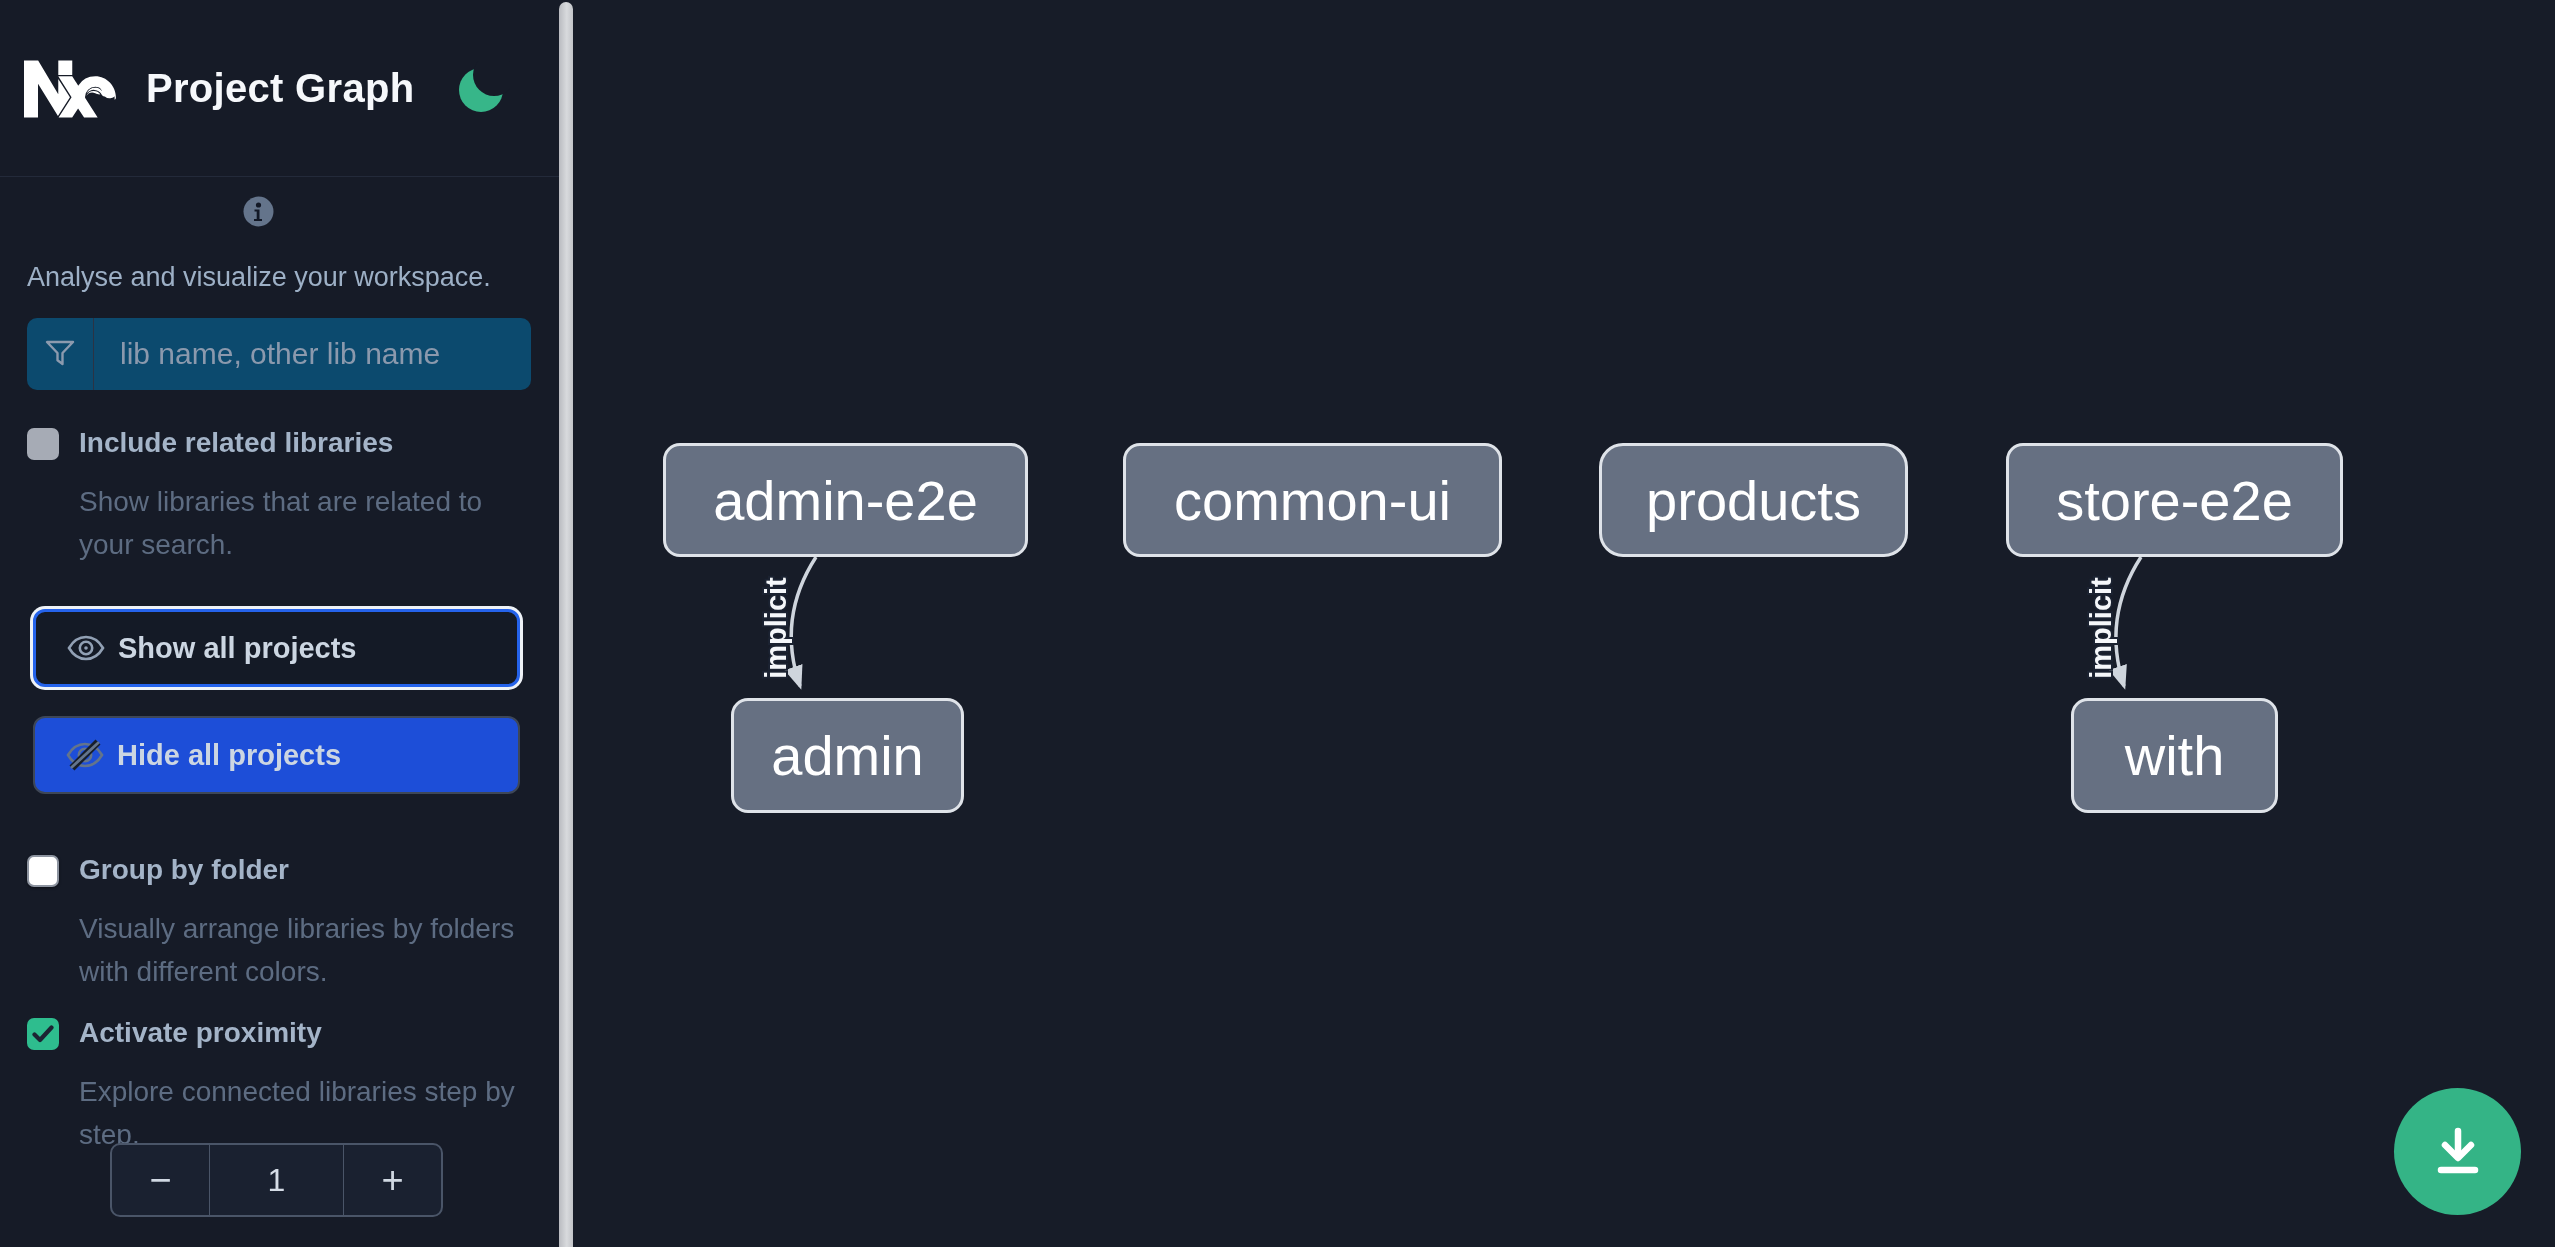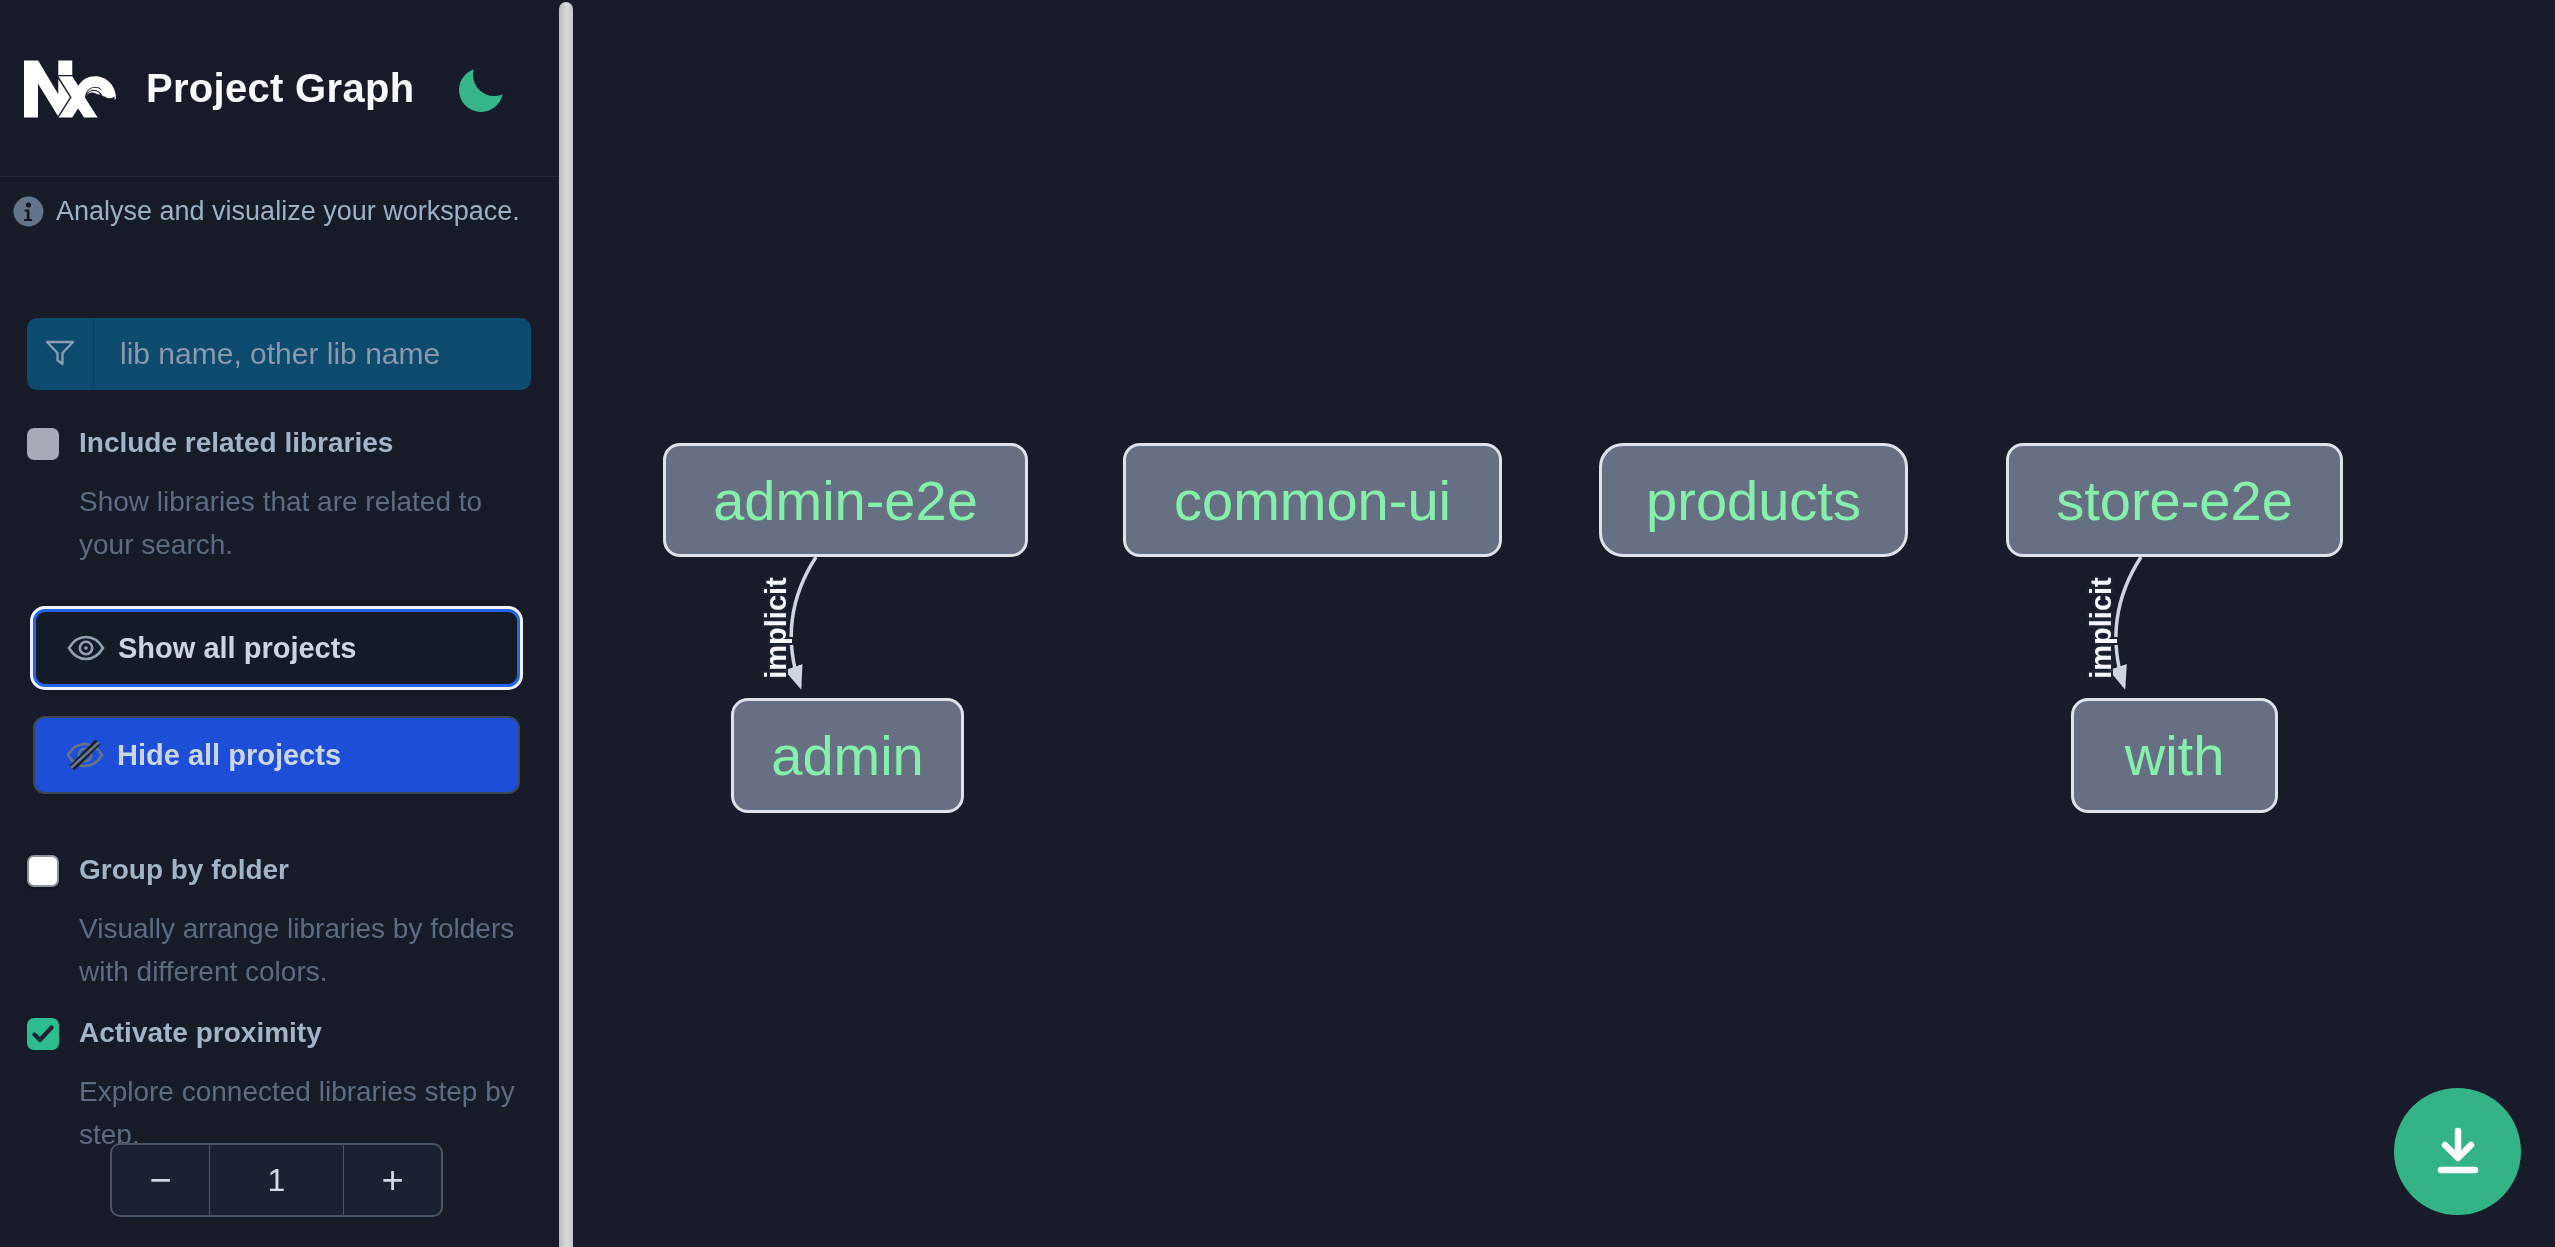--- a/index.html
+++ b/index.html
@@ -11,21 +11,21 @@
   }
   
   .sidebar{position:absolute;left:0;top:0;width:558px;height:100%;background:#161b27;padding-left:13px;}
   .sidebar-header{
     position:absolute;left:0;top:0;width:100%;height:177px;
     border-bottom:1px solid #232a3a;display:flex;align-items:center;padding-left:24px;box-sizing:border-box;
   }
   .nx-logo{width:92px;height:70px;flex:0 0 auto;}
   .app-title{margin-left:30px;font-size:40px;font-weight:700;color:#f6f8fb;letter-spacing:.3px;}
   .theme-toggle{margin-left:42px;width:54px;height:54px;background:none;border:none;padding:0;cursor:pointer;}
-  .tagline-row{position:absolute;left:13px;top:196px;display:flex;align-items:center;gap:12px;}
+  .tagline-row{position:absolute;left:27px;top:196px;display:flex;align-items:center;gap:35px;flex-direction:column;}
   .tagline{font-size:27px;color:#9db0c6;}
   
   .search-box{
     position:absolute;left:27px;top:318px;width:504px;height:72px;
     background:#0c4a6e;border-radius:10px;display:flex;align-items:stretch;overflow:hidden;
   }
   .search-icon-box{width:66px;display:flex;align-items:center;justify-content:center;border-right:1px solid #2b3344;}
   .search-box input{
     flex:1;background:transparent;border:none;outline:none;
     color:#dbe3ee;font-size:30px;padding:0 0 0 26px;font-family:inherit;
@@ -71,21 +71,21 @@
     background:linear-gradient(90deg,#b9bbc0,#d8dadd 55%,#c2c4c8);
     border-radius:8px 8px 0 0;cursor:col-resize;
   }
   
   .canvas{position:absolute;left:573px;top:0;width:1982px;height:1247px;background:#171c28;}
   .edges-svg{position:absolute;left:0;top:0;pointer-events:none;}
   .node{
     position:absolute;height:114px;box-sizing:border-box;
     background:#667082;border:3px solid #dfe3e9;border-radius:17px;
     display:flex;align-items:center;justify-content:center;
-    color:#86efac;font-size:56px;cursor:pointer;white-space:nowrap;
+    color:#ffffff;font-size:56px;cursor:pointer;white-space:nowrap;
   }
   .node-admin-e2e {left:90px;  top:443px;width:365px;}
   .node-common-ui {left:550px; top:443px;width:379px;}
   .node-products  {left:1026px;top:443px;width:309px;border-radius:24px;}
   .node-store-e2e {left:1433px;top:443px;width:337px;}
   .node-admin     {left:158px; top:698px;width:233px;height:115px;}
   .node-store     {left:1498px;top:698px;width:207px;height:115px;}
   
   .fab{
     position:absolute;left:1821px;top:1088px;width:127px;height:127px;border-radius:50%;

